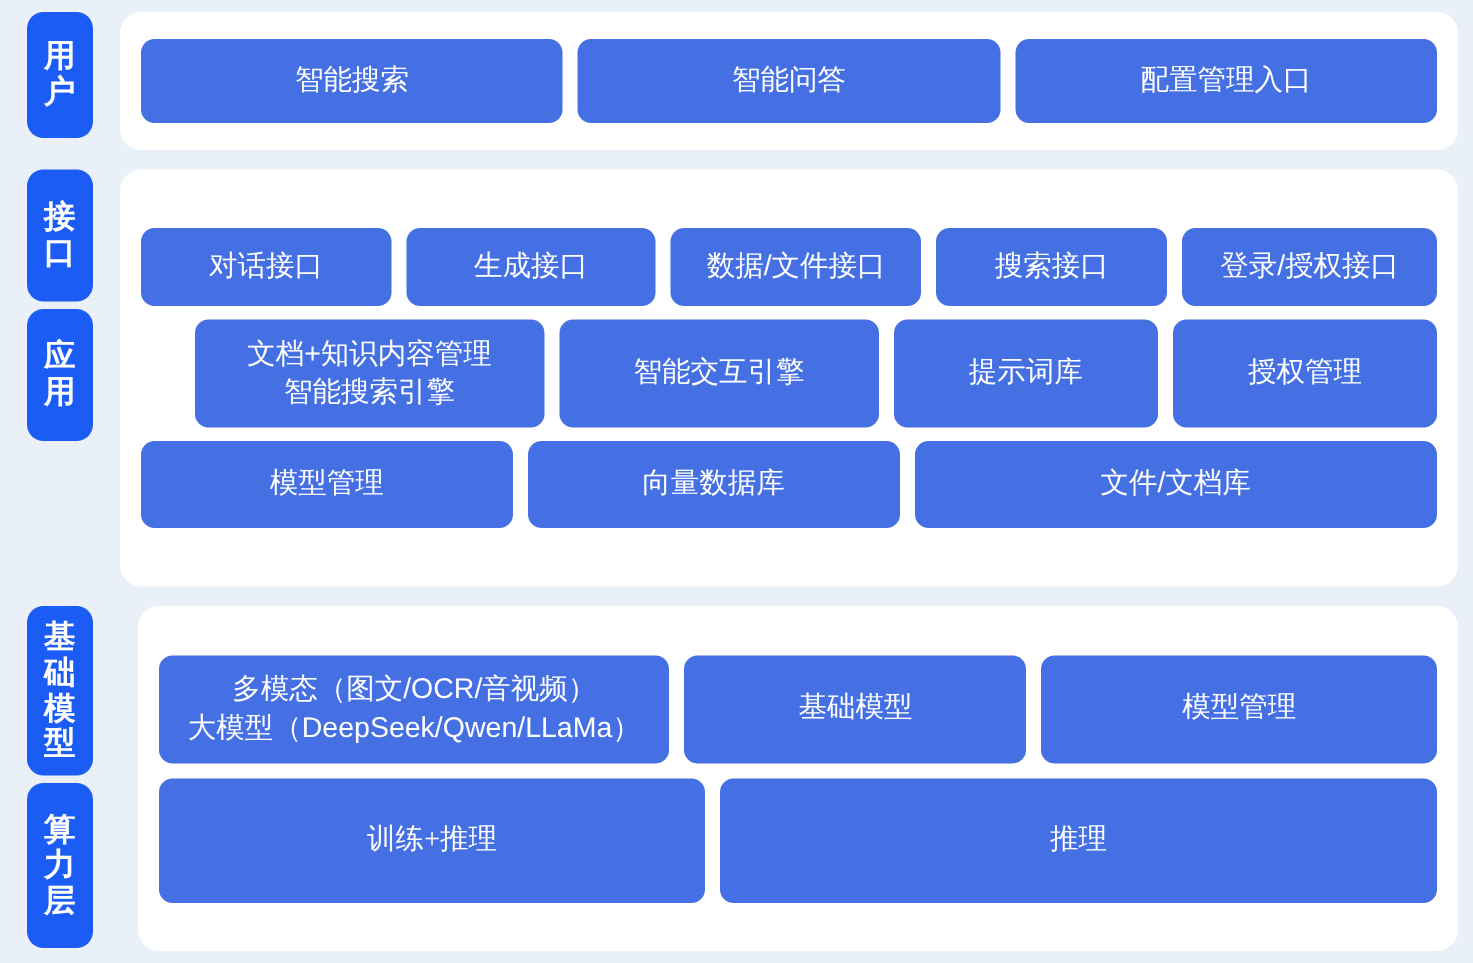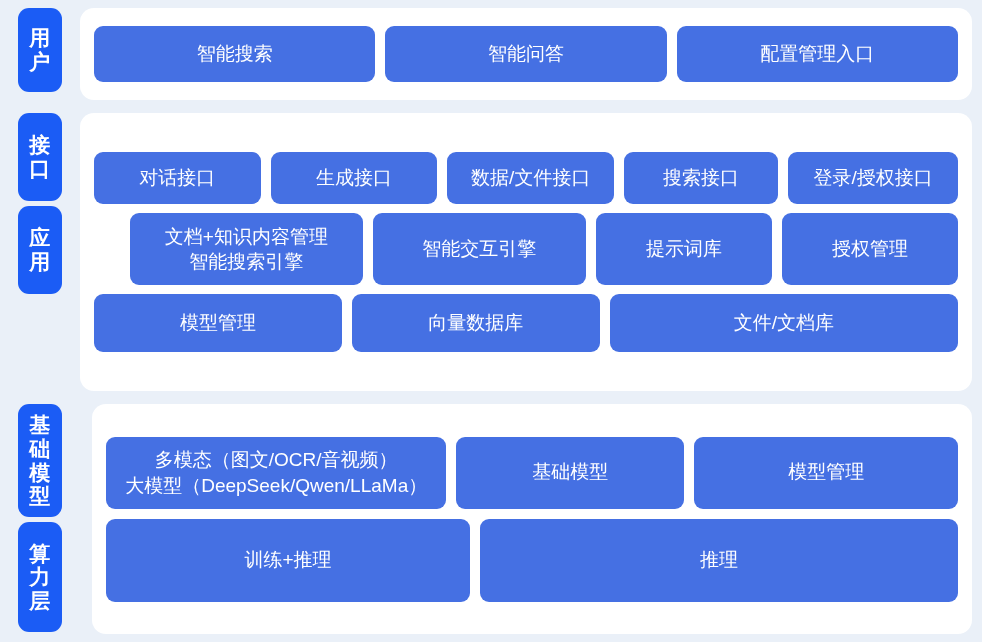--- a/index.html
+++ b/index.html
@@ -113,21 +113,21 @@
     padding: 6px 4px;
     white-space: pre-line;
   }
 
   
   .row-users  { height: 56px; }
   .row-api    { height: 52px; }
   .row-app    { height: 72px; padding-left: 36px; }
   .row-data   { height: 58px; }
   .row-model  { height: 72px; }
-  .row-power  { height: 83px; }
+  .row-power  { height: 83px; font-family: Liberation Serif, serif; }
 
   .row-app .card,
   .row-model .card { font-size: 19px; }
 
   .card-multiline { font-size: 18px; line-height: 1.32; }
 </style>
 </head>
 <body>
 
 <div class="diagram">

